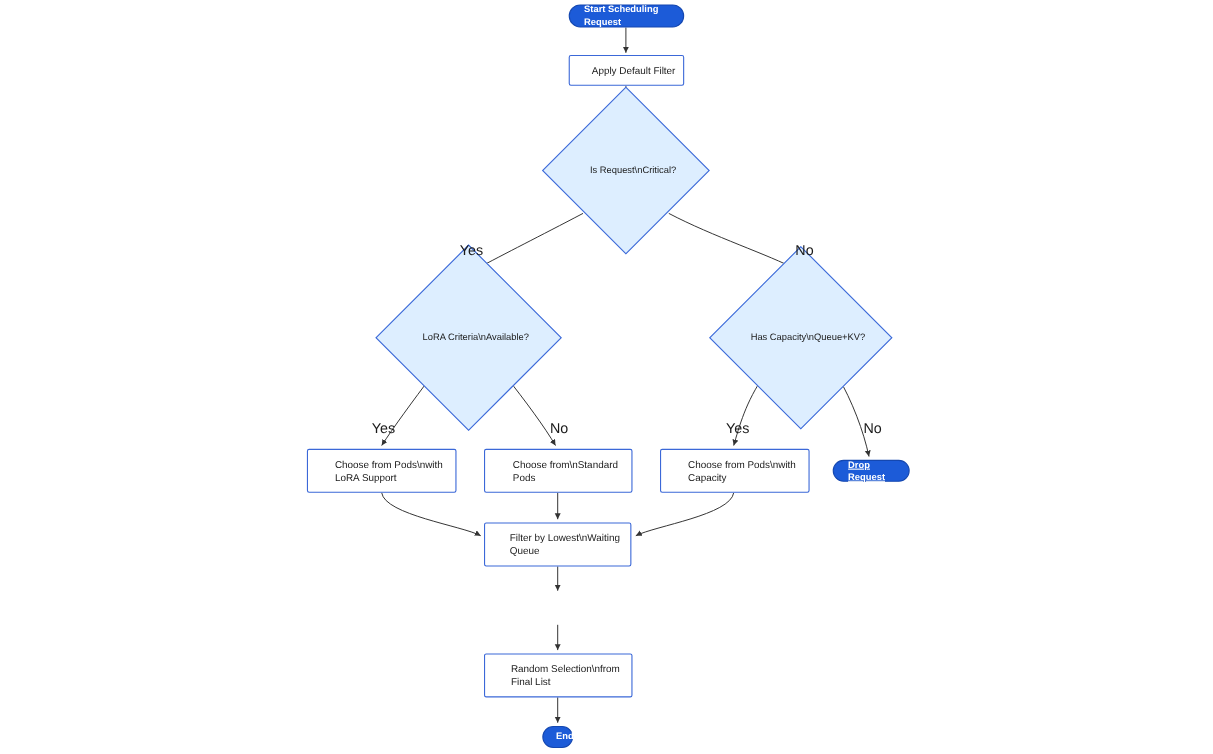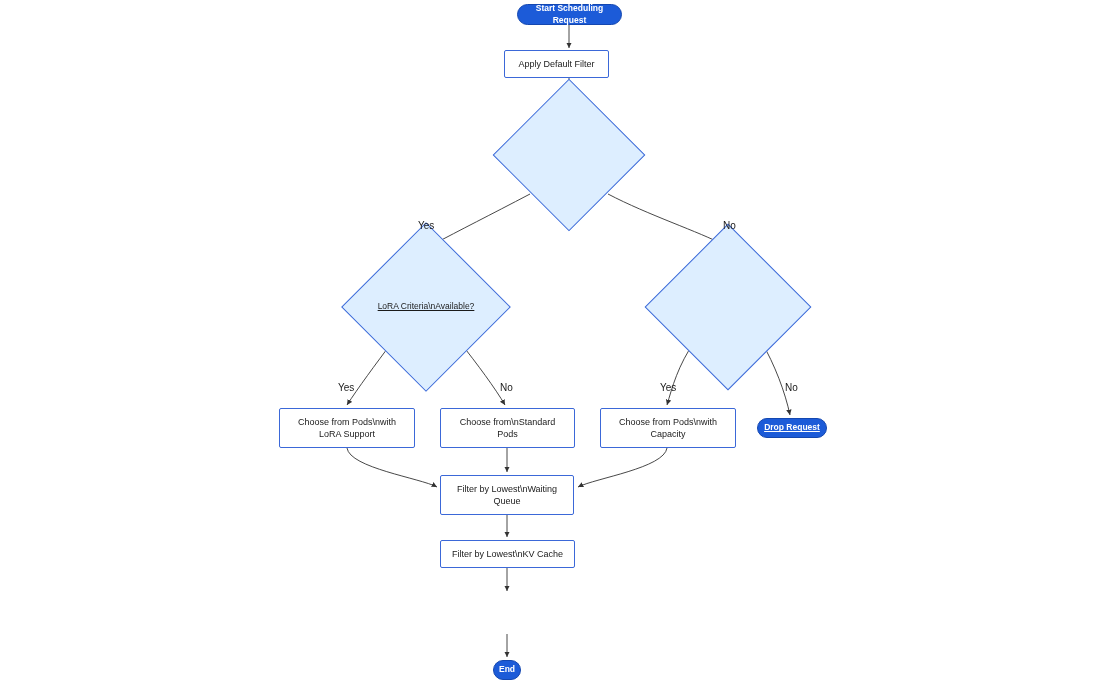--- a/index.html
+++ b/index.html
@@ -26,25 +26,26 @@
     width: 1103px;
     height: 685px;
     pointer-events: none;
   }
   .node {
     position: absolute;
     box-sizing: border-box;
     display: flex;
     align-items: center;
     justify-content: center;
-    text-align: center;
+    text-align: left;
     font-size: 9px;
     color: #1a1a1a;
     line-height: 1.35;
     white-space: pre-line;
+    padding-left: 13px;
   }
   .node.rect {
     background: #ffffff;
     border: 1px solid #3b68d8;
     border-radius: 2px;
   }
   .node.round {
     background: #1c5bd8;
     border: 1px solid #1447b0;
     border-radius: 12px;
@@ -61,21 +62,21 @@
   .diamond {
     position: absolute;
     background: #ddeeff;
     border: 1px solid #3b68d8;
     transform: rotate(45deg);
     box-sizing: border-box;
     z-index: 2;
   }
   .edge-label {
     position: absolute;
-    font-size: 10px;
+    font-size: 13px;
     color: #1a1a1a;
     z-index: 4;
   }
 </style>
 </head>
 <body>
 
 <div id="canvas">
 
   <svg class="edges" viewBox="0 0 1103 685">
@@ -101,42 +102,45 @@
         <path d="M507,634 L507,657" marker-end="url(#arrow)"></path>
       </g>
   </svg>
 
   <div class="diamond" style="left:515px;top:101px;width:108px;height:108px;"></div>
   <div class="diamond" style="left:366px;top:247px;width:120px;height:120px;"></div>
   <div class="diamond" style="left:669px;top:248px;width:118px;height:118px;"></div>
 
   <div class="node round" style="left:517px;top:4px;width:105px;height:21px;">Start Scheduling Request</div>
 
-  <div class="node rect" style="left:504px;top:50px;width:105px;height:28px;">Apply Default Filter</div>
+  <div class="node rect" style="left:517px;top:50px;width:105px;height:28px;">Apply Default Filter</div>
 
+  <div class="node diamond-label" style="left:509px;top:141px;width:120px;height:28px;">Is Request\nCritical?</div>
 
-  <div class="node diamond-label" style="left:360px;top:293px;width:132px;height:28px;text-decoration:underline;">LoRA Criteria\nAvailable?</div>
+  <div class="node diamond-label" style="left:360px;top:293px;width:132px;height:28px;">LoRA Criteria\nAvailable?</div>
 
+  <div class="node diamond-label" style="left:662px;top:293px;width:132px;height:28px;">Has Capacity\nQueue+KV?</div>
 
   <div class="node rect" style="left:279px;top:408px;width:136px;height:40px;">Choose from Pods\nwith
 LoRA Support</div>
 
   <div class="node rect" style="left:440px;top:408px;width:135px;height:40px;">Choose from\nStandard
 Pods</div>
 
   <div class="node rect" style="left:600px;top:408px;width:136px;height:40px;">Choose from Pods\nwith
 Capacity</div>
 
   <div class="node round" style="left:757px;top:418px;width:70px;height:20px;text-decoration:underline;">Drop Request</div>
 
   <div class="node rect" style="left:440px;top:475px;width:134px;height:40px;">Filter by Lowest\nWaiting
 Queue</div>
 
-  <div class="node rect" style="left:440px;top:540px;width:135px;height:28px;">Filter by Lowest\nKV Cache</div>
 
+  <div class="node rect" style="left:440px;top:594px;width:135px;height:40px;">Random Selection\nfrom
+Final List</div>
 
   <div class="node round" style="left:493px;top:660px;width:28px;height:20px;">End</div>
 
   <div class="edge-label" style="left:418px;top:220px;">Yes</div>
   <div class="edge-label" style="left:723px;top:220px;">No</div>
   <div class="edge-label" style="left:338px;top:382px;">Yes</div>
   <div class="edge-label" style="left:500px;top:382px;">No</div>
   <div class="edge-label" style="left:660px;top:382px;">Yes</div>
   <div class="edge-label" style="left:785px;top:382px;">No</div>
 

